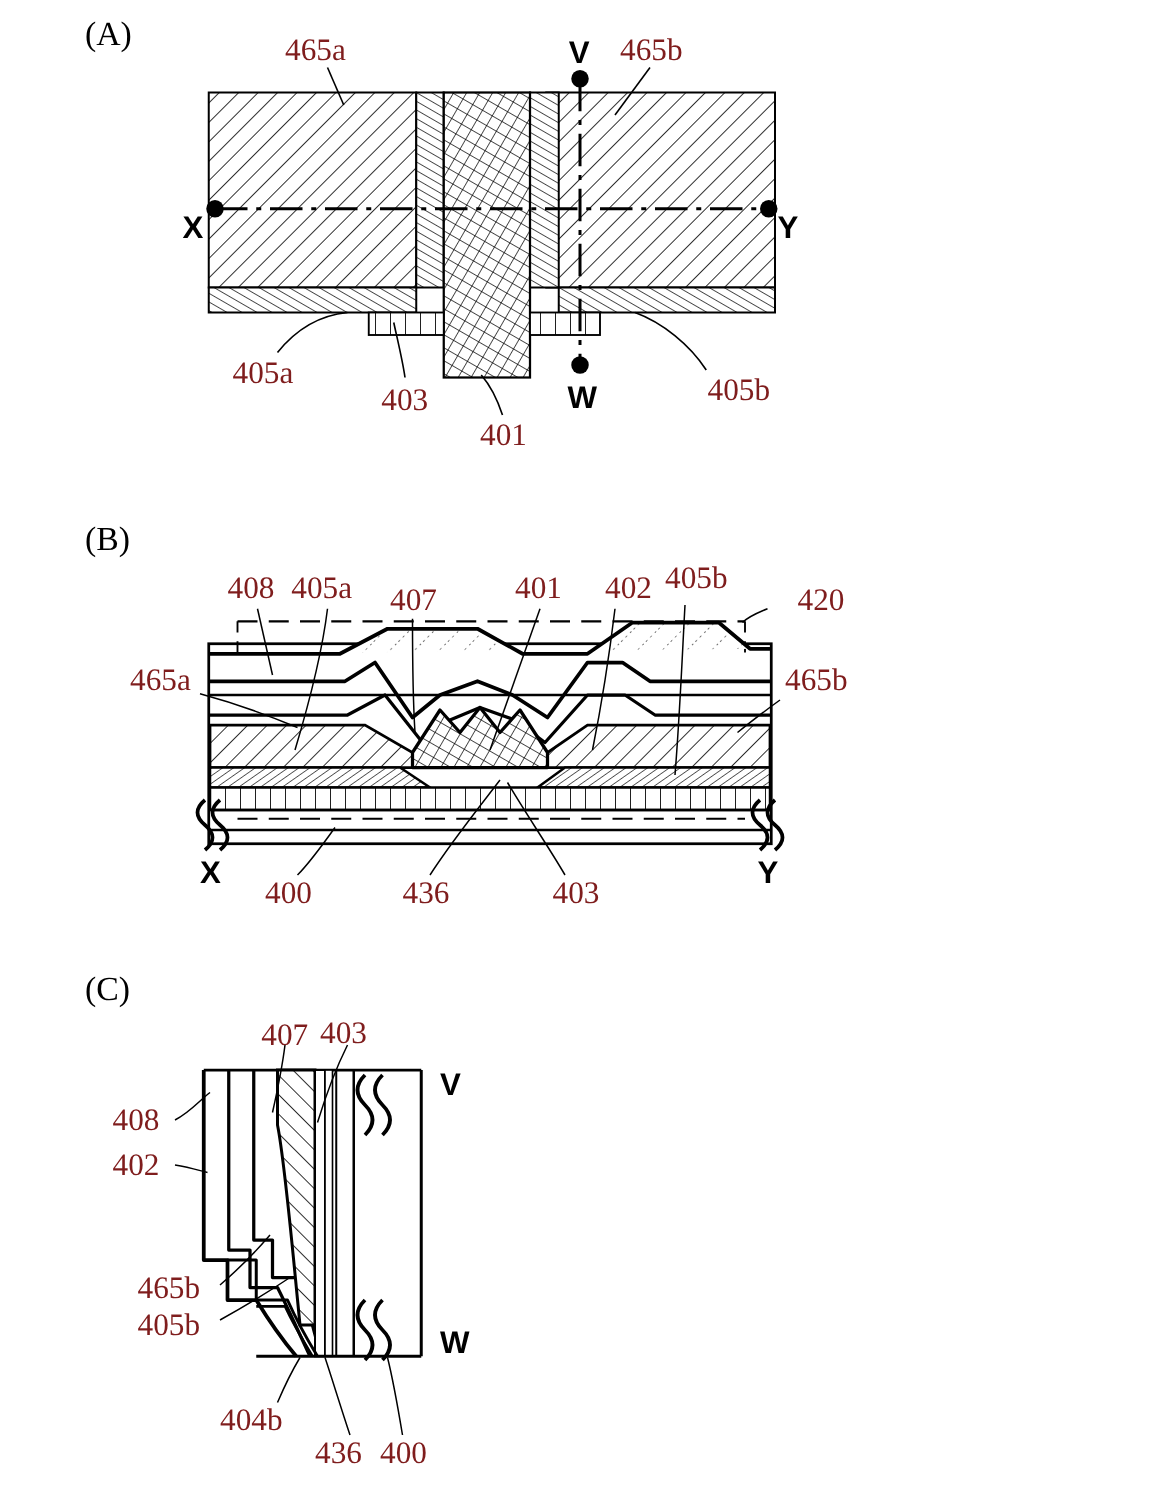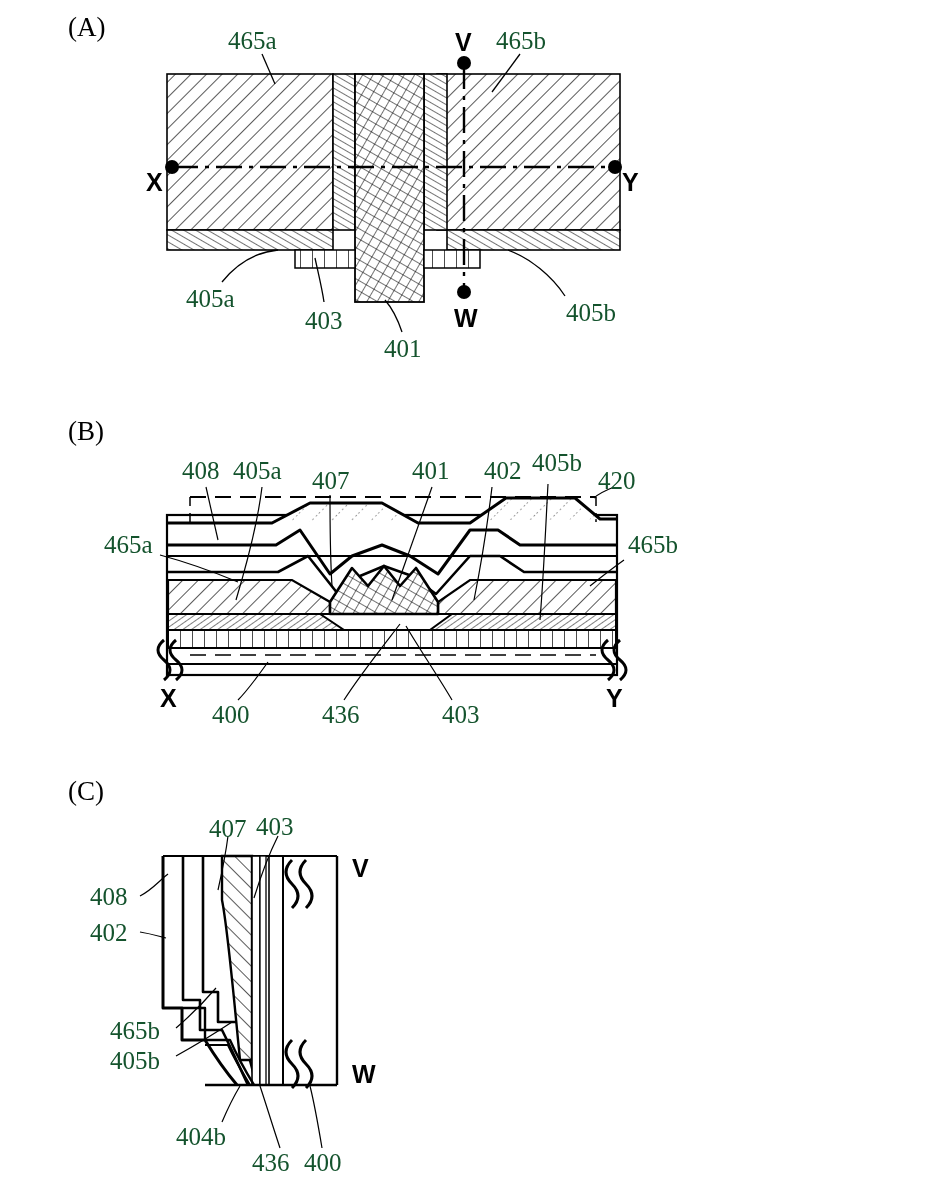--- a/index.html
+++ b/index.html
@@ -3,21 +3,21 @@
 <meta charset="utf-8">
 <style>
   html,body{margin:0;padding:0;background:#ffffff;}
   body{
     width:933px;height:1193px;position:relative;
     font-family:"Liberation Serif", serif;
     color:#000;
     overflow:hidden;
   }
   .fig{position:absolute;left:0;top:0;width:933px;height:1193px;}
-  .lbl{position:absolute;font-family:"Liberation Serif",serif;font-size:25px;line-height:1;white-space:nowrap;color:#14532d;}
+  .lbl{position:absolute;font-family:"Liberation Serif",serif;font-size:25px;line-height:1;white-space:nowrap;color:#7f1d1d;}
   .panel-tag{position:absolute;font-family:"Liberation Serif",serif;font-size:27px;line-height:1;white-space:nowrap;color:#000;}
   .pt{position:absolute;font-family:"Liberation Sans",sans-serif;font-weight:bold;font-size:25px;line-height:1;white-space:nowrap;color:#000;}
   svg{display:block;}
 </style>
 </head>
 <body>
 
 <div class="fig">
 
 <svg width="933" height="1193" viewBox="0 0 933 1193">
@@ -194,21 +194,21 @@
 <div class="pt" style="left:622px;top:170px;">Y</div>
 <div class="pt" style="left:455px;top:30px;">V</div>
 <div class="pt" style="left:454px;top:306px;">W</div>
 
 <div class="lbl" style="left:182px;top:458px;">408</div>
 <div class="lbl" style="left:233px;top:458px;">405a</div>
 <div class="lbl" style="left:312px;top:468px;">407</div>
 <div class="lbl" style="left:412px;top:458px;">401</div>
 <div class="lbl" style="left:484px;top:458px;">402</div>
 <div class="lbl" style="left:532px;top:450px;">405b</div>
-<div class="lbl" style="left:598px;top:468px;text-align:center;">420</div>
+<div class="lbl" style="left:638px;top:468px;text-align:center;">420</div>
 <div class="lbl" style="left:104px;top:532px;">465a</div>
 <div class="lbl" style="left:628px;top:532px;">465b</div>
 <div class="lbl" style="left:212px;top:702px;">400</div>
 <div class="lbl" style="left:322px;top:702px;">436</div>
 <div class="lbl" style="left:442px;top:702px;">403</div>
 
 <div class="pt" style="left:160px;top:686px;">X</div>
 <div class="pt" style="left:606px;top:686px;">Y</div>
 
 <div class="lbl" style="left:209px;top:816px;">407</div>

